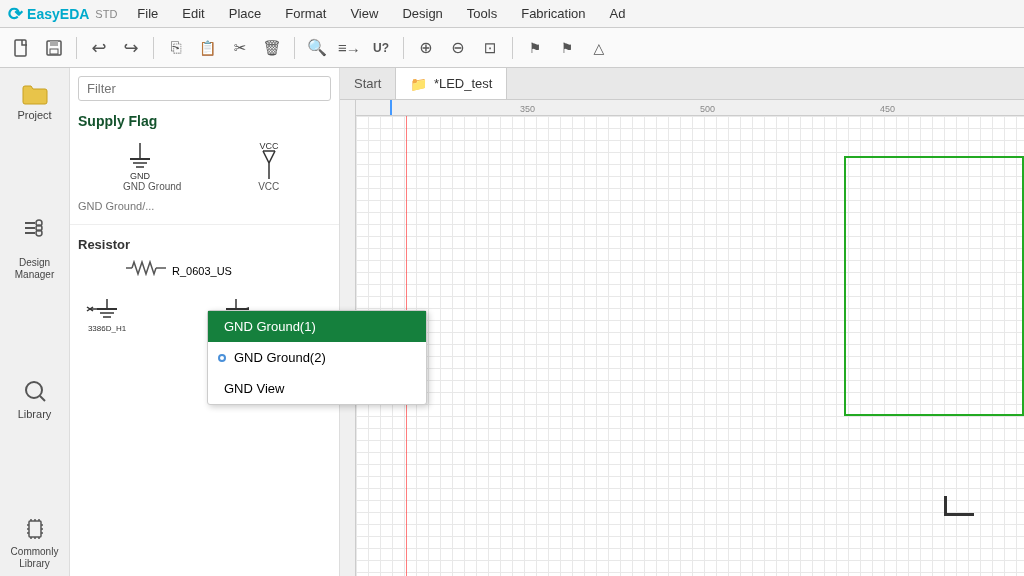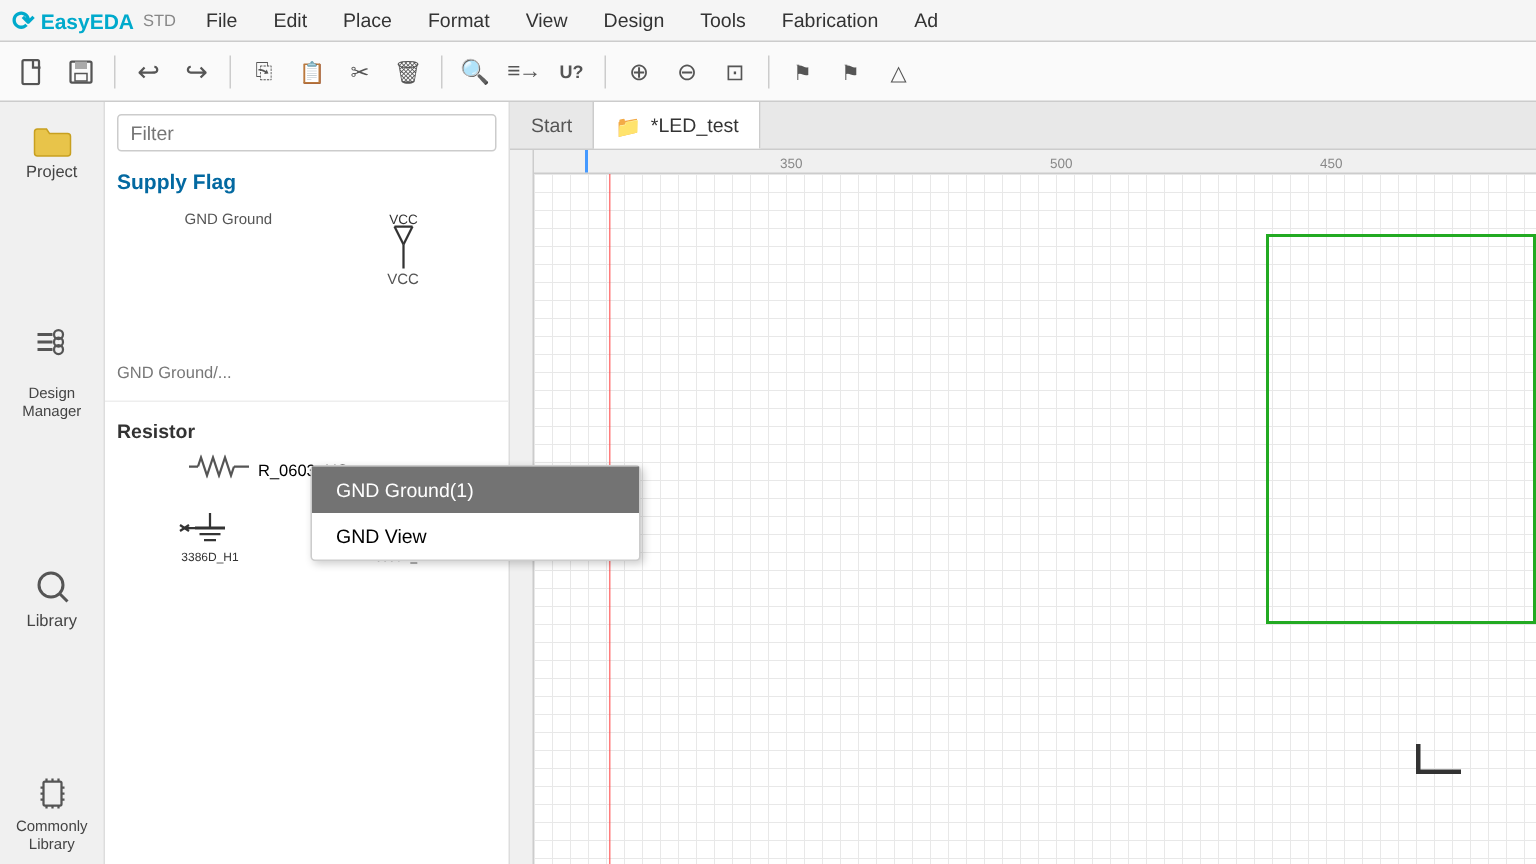--- a/index.html
+++ b/index.html
@@ -43,21 +43,21 @@
 
     
     #panel {
       width: 270px; background: #fff; border-right: 1px solid #ddd;
       display: flex; flex-direction: column;
     }
     #filter-bar { padding: 8px; }
     #filter-input {
       width: 100%; padding: 4px 8px; border: 1px solid #ccc; border-radius: 3px; font-size: 13px;
     }
-    .section-title { font-size: 14px; font-weight: bold; padding: 4px 8px 8px 8px; color: #0369a1; }
+    .section-title { font-size: 14px; font-weight: bold; padding: 4px 8px 8px 8px; color: #14532d; }
     .component-grid {
       display: grid; grid-template-columns: 1fr 1fr; padding: 0 8px; gap: 8px 4px;
     }
     .component-item {
       display: flex; flex-direction: column; align-items: center; font-size: 11px; color: #555;
       cursor: pointer; padding: 4px; border-radius: 3px;
     }
     .comp-symbol { width: 60px; height: 40px; display: flex; align-items: center; justify-content: center; }
     .section-divider { border: none; border-top: 1px solid #eee; margin: 8px 0; }
     .resistor-title { font-size: 13px; font-weight: bold; padding: 4px 8px; color: #333; }
@@ -67,21 +67,21 @@
     
     #dropdown {
       position: absolute; left: 207px; top: 310px;
       background: white; border: 1px solid #ccc; border-radius: 3px;
       box-shadow: 2px 2px 6px rgba(0,0,0,0.2); min-width: 220px; z-index: 100;
       font-size: 13px;
     }
     .dropdown-item {
       padding: 8px 16px; cursor: pointer; display: flex; align-items: center; gap: 8px;
     }
-    .dropdown-item.selected { background: #737373; color: white; }
+    .dropdown-item.selected { background: #15803d; color: white; }
     .dropdown-dot { width: 8px; height: 8px; border-radius: 50%; border: 2px solid #4a90d9; background: white; }
     .dropdown-item.has-dot { padding-left: 10px; }
 
     
     #canvas-area {
       flex: 1; background: #f8f8f8; position: relative; overflow: hidden;
     }
     
     #tab-bar {
       display: flex; align-items: stretch; background: #e8e8e8; border-bottom: 1px solid #ccc; height: 32px;
@@ -139,21 +139,21 @@
     
     .ruler-blue-mark {
       position: absolute; left: 50px; top: 0; width: 2px; height: 16px; background: #4499ff;
     }
 
     
     .bottom-items {
       display: grid; grid-template-columns: 1fr 1fr; padding: 0 8px; gap: 4px; margin-top: 8px;
     }
     .bottom-item {
-      display: flex; flex-direction: column; align-items: center; font-size: 10px; color: #555;
+      display: flex; flex-direction: column; align-items: flex-start; font-size: 10px; color: #555;
       cursor: pointer; padding: 4px;
     }
   </style>
 </head>
 <body>
 
 <div id="menu-bar">
   <div class="logo">
     <span style="font-size:18px; color:#00aacc;">⟳</span>
     <span style="color:#00aacc; font-weight:bold;">EasyEDA</span>
@@ -259,38 +259,47 @@
   <div id="panel">
     <div id="filter-bar">
       <input id="filter-input" type="text" placeholder="Filter" style="">
     </div>
 
     <div class="section-title">Supply Flag</div>
 
     <div class="component-grid">
 
       <div class="component-item">
+        <div class="comp-symbol">
+          <svg width="50" height="40" viewBox="0 0 50 40">
+            <line x1="25" y1="2" x2="25" y2="18" stroke="#333" stroke-width="1.5"></line>
+            <line x1="15" y1="18" x2="35" y2="18" stroke="#333" stroke-width="2"></line>
+            <line x1="18" y1="22" x2="32" y2="22" stroke="#333" stroke-width="1.5"></line>
+            <line x1="21" y1="26" x2="29" y2="26" stroke="#333" stroke-width="1.5"></line>
+            <text x="25" y="38" text-anchor="middle" font-size="9" fill="#333">GND</text>
+          </svg>
+        </div>
         <span style="font-size:10px;margin-left:24px;">GND Ground</span>
       </div>
 
       <div class="component-item">
         <div class="comp-symbol">
           <svg width="50" height="40" viewBox="0 0 50 40">
             <line x1="25" y1="38" x2="25" y2="22" stroke="#333" stroke-width="1.5"></line>
             <line x1="25" y1="22" x2="19" y2="10" stroke="#333" stroke-width="1.5"></line>
             <line x1="25" y1="22" x2="31" y2="10" stroke="#333" stroke-width="1.5"></line>
             <line x1="19" y1="10" x2="31" y2="10" stroke="#333" stroke-width="1.5"></line>
             <text x="25" y="8" text-anchor="middle" font-size="9" fill="#333">VCC</text>
           </svg>
         </div>
         <span style="font-size:10px;">VCC</span>
       </div>
     </div>
 
-    <div style="padding: 4px 8px; font-size: 11px; color: #777; margin-top: 43px;">GND Ground/...</div>
+    <div style="padding: 4px 8px; font-size: 11px; color: #777;">GND Ground/...</div>
 
     <hr class="section-divider">
 
     <div class="resistor-title">Resistor</div>
 
     <div class="resistor-item">
       <span class="resistor-sym">
         <svg width="40" height="16" viewBox="0 0 40 16">
           <line x1="0" y1="8" x2="6" y2="8" stroke="#555" stroke-width="1.5"></line>
           <path d="M6,8 L8,2 L12,14 L16,2 L20,14 L24,2 L28,14 L30,8" fill="none" stroke="#555" stroke-width="1.5"></path>
@@ -358,16 +367,20 @@
         <div class="black-element"></div>
       </div>
     </div>
   </div>
 </div>
 
 <div id="dropdown">
   <div class="dropdown-item selected">
     <span>GND Ground(1)</span>
   </div>
+  <div class="dropdown-item has-dot">
+    <span class="dropdown-dot"></span>
+    <span>GND Ground(2)</span>
+  </div>
   <div class="dropdown-item">
     <span>GND View</span>
   </div>
 </div>
 
 </body></html>

